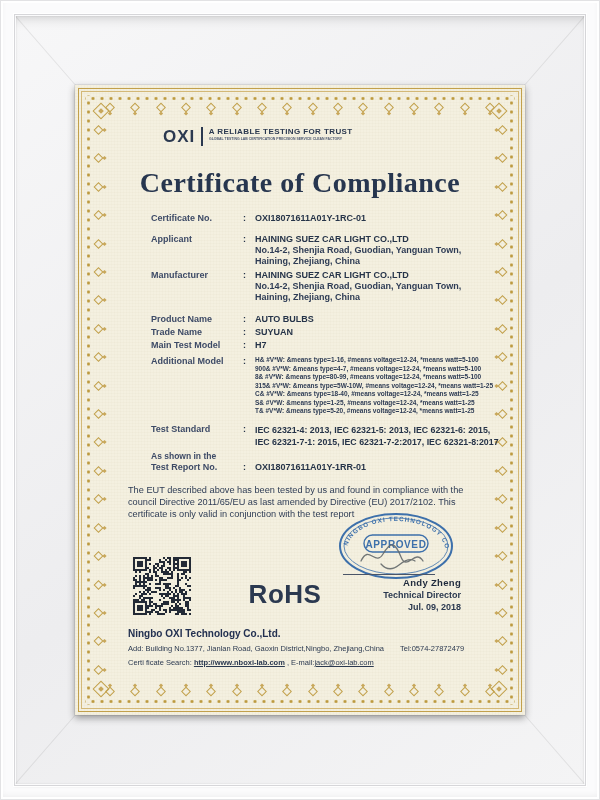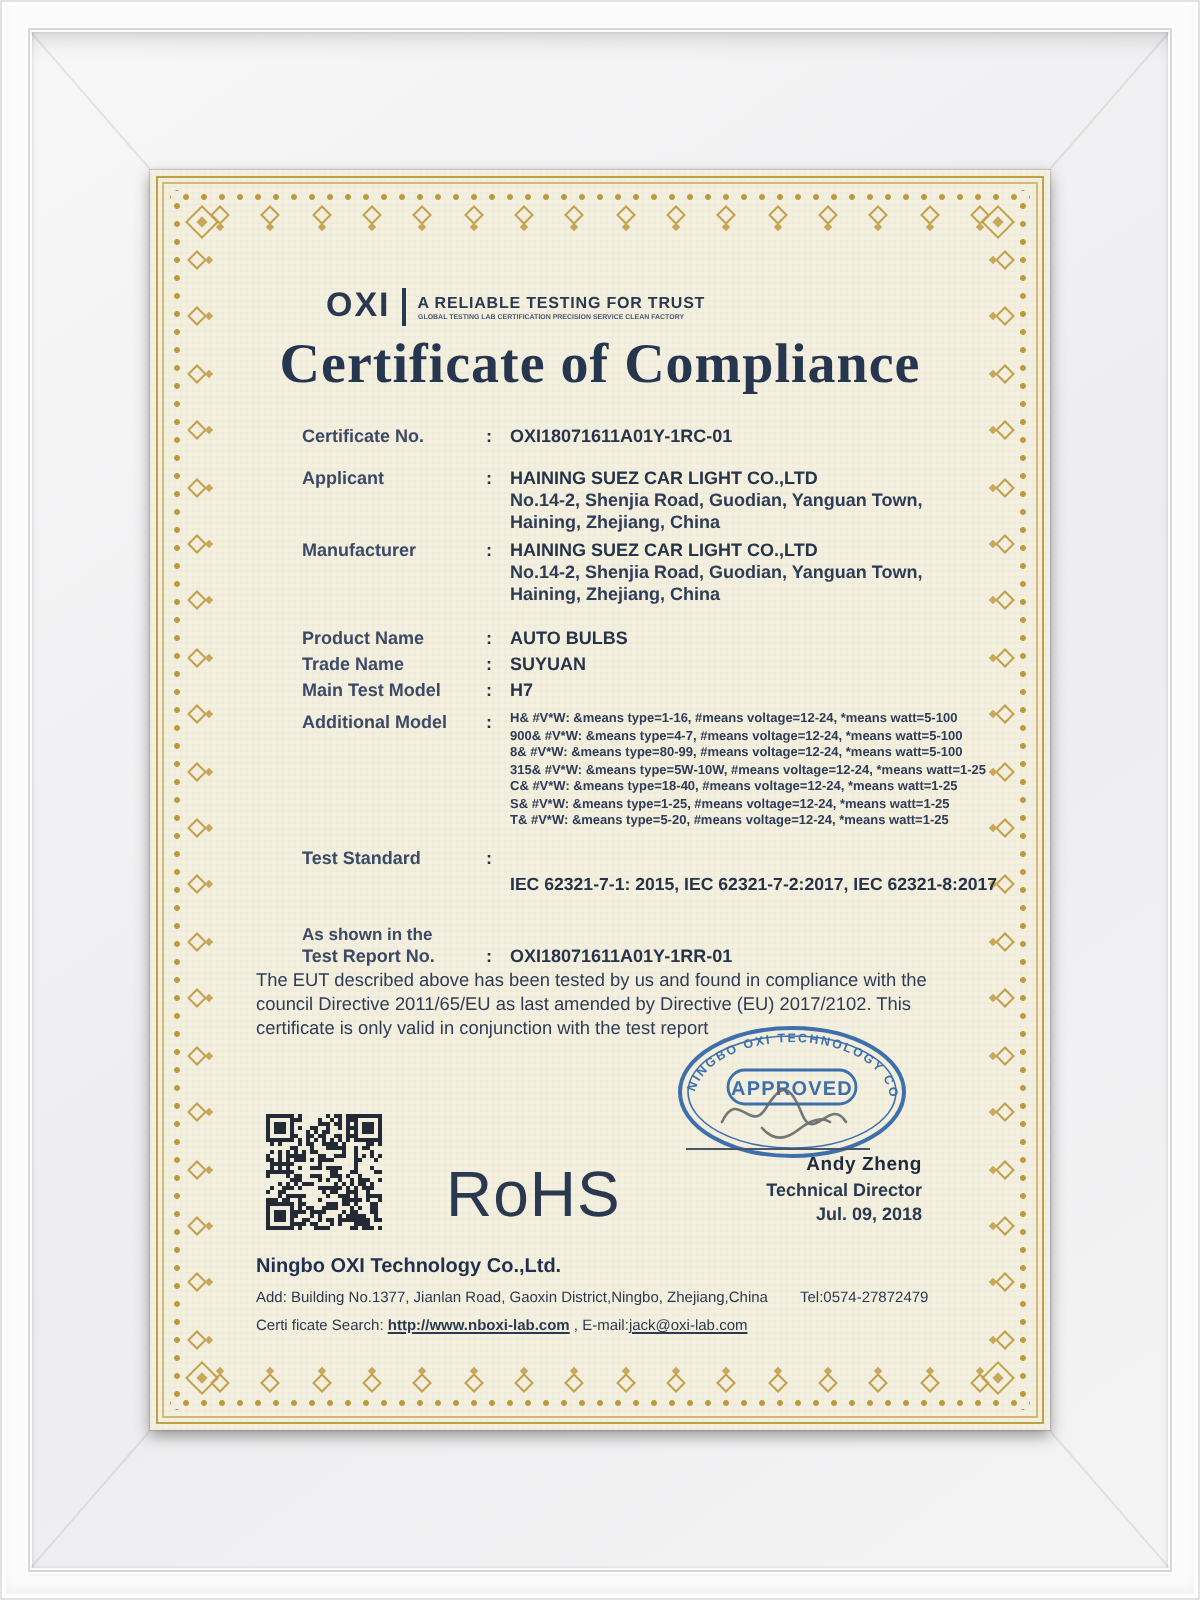--- a/index.html
+++ b/index.html
@@ -37,21 +37,21 @@
   .orn-col.r{top:38px;bottom:38px;right:18px;width:15px}
   .orn-col.r .orn{transform:rotate(90deg)}
   .orn{position:relative;width:18px;height:14px;flex:0 0 auto}
   .orn::before{content:"";position:absolute;left:50%;top:1px;width:5px;height:5px;border:1px solid #c2a04b;transform:translateX(-50%) rotate(45deg)}
   .orn::after{content:"";position:absolute;left:50%;top:9px;width:3px;height:3px;background:#c8a75a;transform:translateX(-50%) rotate(45deg)}
   .corner{position:absolute;width:12px;height:12px;border:1px solid #c2a04b;transform:rotate(45deg)}
   .corner::after{content:"";position:absolute;left:3px;top:3px;width:4px;height:4px;background:#c8a75a}
   .corner.tl{left:20px;top:20px}.corner.tr{right:20px;top:20px}.corner.bl{left:20px;bottom:20px}.corner.br{right:20px;bottom:20px}
 
   
-  .logo-block{position:absolute;left:88px;top:58px;display:flex;align-items:flex-end}
+  .logo-block{position:absolute;left:88px;top:42px;display:flex;align-items:flex-start}
   .logo-text{font-size:17px;font-weight:800;letter-spacing:1px;color:#2b3950}
   .logo-divider{width:1.5px;height:19px;background:#2b3950;margin:0 6px}
   .logo-right{display:flex;flex-direction:column;justify-content:center}
   .tagline{font-size:8px;font-weight:700;letter-spacing:.4px;color:#2b3950;white-space:nowrap}
   .subtagline{font-size:6px;transform:scale(.58);transform-origin:0 0;color:#4a5670;white-space:nowrap;margin-top:1px;font-weight:600}
   .cert-title{position:absolute;left:0;right:0;top:82px;text-align:center;font-family:"Liberation Serif","DejaVu Serif",serif;font-size:28px;font-weight:600;letter-spacing:.5px;color:#27364f}
 
   
   .fields{position:absolute;left:76px;top:128px;width:350px}
   .row{display:grid;grid-template-columns:92px 12px 1fr;font-size:9px;line-height:11px}
@@ -59,30 +59,30 @@
   .colon{font-weight:700;color:#263449}
   .val{color:#263449;font-weight:700}
   .val .plain{font-weight:700;color:#2e3c55}
   .row.m-cert{margin-bottom:10px}
   .row.m-app{margin-bottom:3px}
   .row.m-man{margin-bottom:11px}
   .row.m-sm{margin-bottom:2px}
   .row.m-model{margin-bottom:5px}
   .tiny-lines{font-size:6.5px;line-height:8.5px;font-weight:600;color:#2e3c55;letter-spacing:0}
   .std-block{margin-top:8px}
-  .report-block{margin-top:14px}
+  .report-block{margin-top:3px}
   .report-lbl1{font-size:8.5px;line-height:10px;color:#3d4a66;font-weight:600}
   .report-row{align-items:end}
 
   
   .statement{position:absolute;left:53px;top:399px;width:348px;font-size:9.2px;line-height:12px;color:#2e3c55}
 
   
   .qr{position:absolute;left:58px;top:472px;width:58px;height:58px}
-  .rohs{position:absolute;left:148px;top:494px;width:124px;text-align:left;font-size:32px;font-weight:400;letter-spacing:.5px;color:#2b3950}
+  .rohs{position:absolute;left:148px;top:494px;width:124px;text-align:center;font-size:26px;font-weight:700;letter-spacing:.5px;color:#2b3950}
   .stamp{position:absolute;left:256px;top:419px;width:130px;height:88px;opacity:.92;mix-blend-mode:multiply}
   .sig-line{position:absolute;left:268px;top:489px;width:92px;border-bottom:1px solid #4a5568}
   .sig-block{position:absolute;left:260px;top:492px;width:126px;text-align:right}
   .sig-name{font-size:9.5px;font-weight:800;color:#1f2a3d;letter-spacing:.3px}
   .sig-title{font-size:9px;font-weight:600;color:#2b3950;margin-top:2px}
   .sig-date{font-size:9px;font-weight:600;color:#2b3950;margin-top:2px}
 
   
   .footer{position:absolute;left:53px;top:543px;width:360px}
   .f-company{font-size:10px;font-weight:800;color:#223050}
@@ -253,21 +253,21 @@
         <span>315&amp; #V*W: &amp;means type=5W-10W, #means voltage=12-24, *means watt=1-25</span><br>
         <span>C&amp; #V*W: &amp;means type=18-40, #means voltage=12-24, *means watt=1-25</span><br>
         <span>S&amp; #V*W: &amp;means type=1-25, #means voltage=12-24, *means watt=1-25</span><br>
         <span>T&amp; #V*W: &amp;means type=5-20, #means voltage=12-24, *means watt=1-25</span>
       </span>
     </div>
     <div class="row std-block">
       <span class="lbl">Test Standard</span>
       <span class="colon">:</span>
       <span class="val" style="font-size:8.8px;line-height:12px">
-        <br>
+        <span>IEC 62321-4: 2013,  IEC 62321-5: 2013,  IEC 62321-6: 2015,</span><br>
         <span>IEC 62321-7-1: 2015,  IEC 62321-7-2:2017,  IEC 62321-8:2017</span>
       </span>
     </div>
     <div class="row report-block report-row">
       <span>
         <span class="report-lbl1">As shown in the</span><br>
         <span class="lbl">Test Report No.</span>
       </span>
       <span class="colon">:</span>
       <span class="val" style="align-self:end">OXI18071611A01Y-1RR-01</span>

